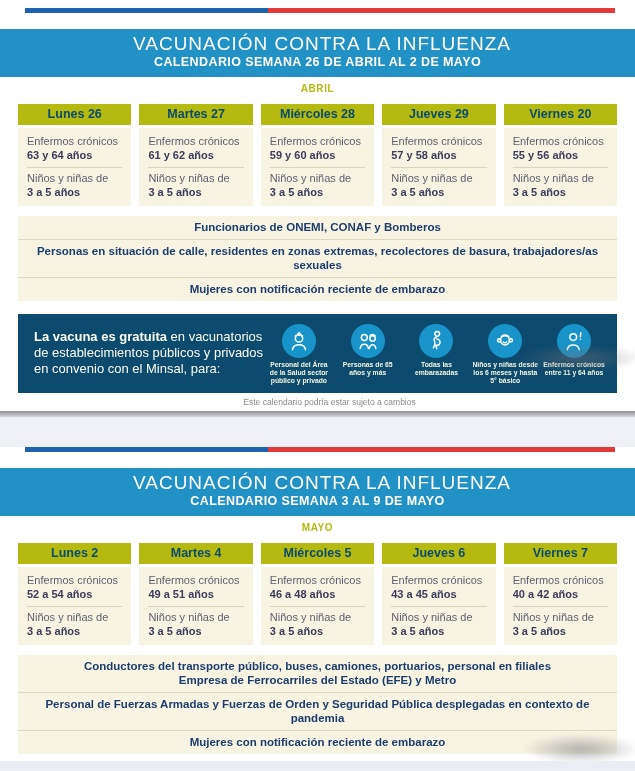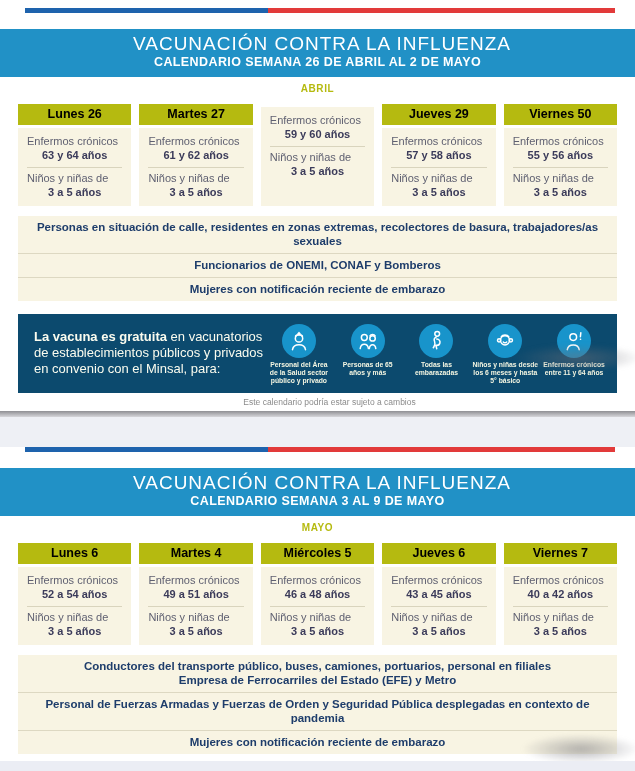--- a/index.html
+++ b/index.html
@@ -15,24 +15,24 @@
   
   .blue-header { background:#2191c6; color:#ffffff; text-align:center; padding:4px 0 7px; margin-top:16px; }
   .blue-header .title { font-size:19px; font-weight:400; letter-spacing:1px; line-height:22px;margin-left:9px; }
   .blue-header .subtitle { font-size:12.5px; font-weight:700; letter-spacing:.4px; line-height:15px; }
 
   .month { text-align:center; color:#b5ba10; font-weight:700; font-size:10px; letter-spacing:.6px; margin-top:6px; height:16px; }
 
   
   .days { display:flex; gap:8px; padding:0 18px; margin-top:5px; align-items:stretch; }
   .day  { flex:1; display:flex; flex-direction:column; }
-  .day-header { background:#b5ba10; color:#000000; text-align:center; font-size:12.5px; font-weight:600; padding:3px 0 4px; }
+  .day-header { background:#b5ba10; color:#0c4a6e; text-align:center; font-size:12.5px; font-weight:600; padding:3px 0 4px; }
   .day-card { background:#f8f4e3; margin-top:3px; flex:1; padding:7px 9px 7px; }
   .g-line1 { color:#5f6071; font-size:11px; line-height:13px; }
-  .g-line2 { color:#3b3b5a; font-size:11px; font-weight:700; line-height:13px; margin-top:1px;text-align:center; }
+  .g-line2 { color:#3b3b5a; font-size:11px; font-weight:700; line-height:13px; margin-top:1px; }
   .g-sep { border-top:1px solid #d9d4bd; margin:5px 0 4px; }
 
   
   .rows { background:#f8f4e3; margin:10px 18px 0; }
   .row { text-align:center; color:#1e3d6b; font-weight:700; font-size:11.5px; line-height:14px; padding:4px 10px 5px; }
   .row + .row { border-top:1px solid #ddd8c2; }
 
   
   .banner { display:flex; background:#0c4a6e; margin:13px 18px 0; padding:9px 10px 8px 16px; min-height:74px; }
   .banner-text { width:232px; color:#fbfcef; font-size:13px; line-height:16px; padding-top:6px; }
@@ -90,57 +90,58 @@
         <div class="day-header">Martes 27</div>
         <div class="day-card">
           <div class="g-line1">Enfermos crónicos</div>
           <div class="g-line2">61 y 62 años</div>
           <div class="g-sep"></div>
           <div class="g-line1">Niños y niñas de</div>
           <div class="g-line2">3 a 5 años</div>
         </div>
       </div>
       <div class="day">
+        <div class="day-header">Miércoles 28</div>
         <div class="day-card">
           <div class="g-line1">Enfermos crónicos</div>
           <div class="g-line2">59 y 60 años</div>
           <div class="g-sep"></div>
           <div class="g-line1">Niños y niñas de</div>
           <div class="g-line2">3 a 5 años</div>
         </div>
       </div>
       <div class="day">
         <div class="day-header">Jueves 29</div>
         <div class="day-card">
           <div class="g-line1">Enfermos crónicos</div>
           <div class="g-line2">57 y 58 años</div>
           <div class="g-sep"></div>
           <div class="g-line1">Niños y niñas de</div>
           <div class="g-line2">3 a 5 años</div>
         </div>
       </div>
       <div class="day">
-        <div class="day-header">Viernes 50</div>
+        <div class="day-header">Viernes 20</div>
         <div class="day-card">
           <div class="g-line1">Enfermos crónicos</div>
           <div class="g-line2">55 y 56 años</div>
           <div class="g-sep"></div>
           <div class="g-line1">Niños y niñas de</div>
           <div class="g-line2">3 a 5 años</div>
         </div>
       </div>
     </div>
 
     <div class="rows">
       <div class="row">
+        <div>Funcionarios de ONEMI, CONAF y Bomberos</div>
+        <div></div>
+      </div>
+      <div class="row">
         <div>Personas en situación de calle, residentes en zonas extremas, recolectores de basura, trabajadores/as sexuales</div>
-        <div></div>
-      </div>
-      <div class="row">
-        <div>Funcionarios de ONEMI, CONAF y Bomberos</div>
         <div></div>
       </div>
       <div class="row">
         <div>Mujeres con notificación reciente de embarazo</div>
         <div></div>
       </div>
     </div>
 
     <div class="banner">
       <div class="banner-text">
@@ -219,21 +220,21 @@
 
     <header class="blue-header">
       <div class="title">VACUNACIÓN CONTRA LA INFLUENZA</div>
       <div class="subtitle">CALENDARIO SEMANA 3 AL 9 DE MAYO</div>
     </header>
 
     <div class="month">MAYO</div>
 
     <div class="days">
       <div class="day">
-        <div class="day-header">Lunes 6</div>
+        <div class="day-header">Lunes 2</div>
         <div class="day-card">
           <div class="g-line1">Enfermos crónicos</div>
           <div class="g-line2">52 a 54 años</div>
           <div class="g-sep"></div>
           <div class="g-line1">Niños y niñas de</div>
           <div class="g-line2">3 a 5 años</div>
         </div>
       </div>
       <div class="day">
         <div class="day-header">Martes 4</div>

